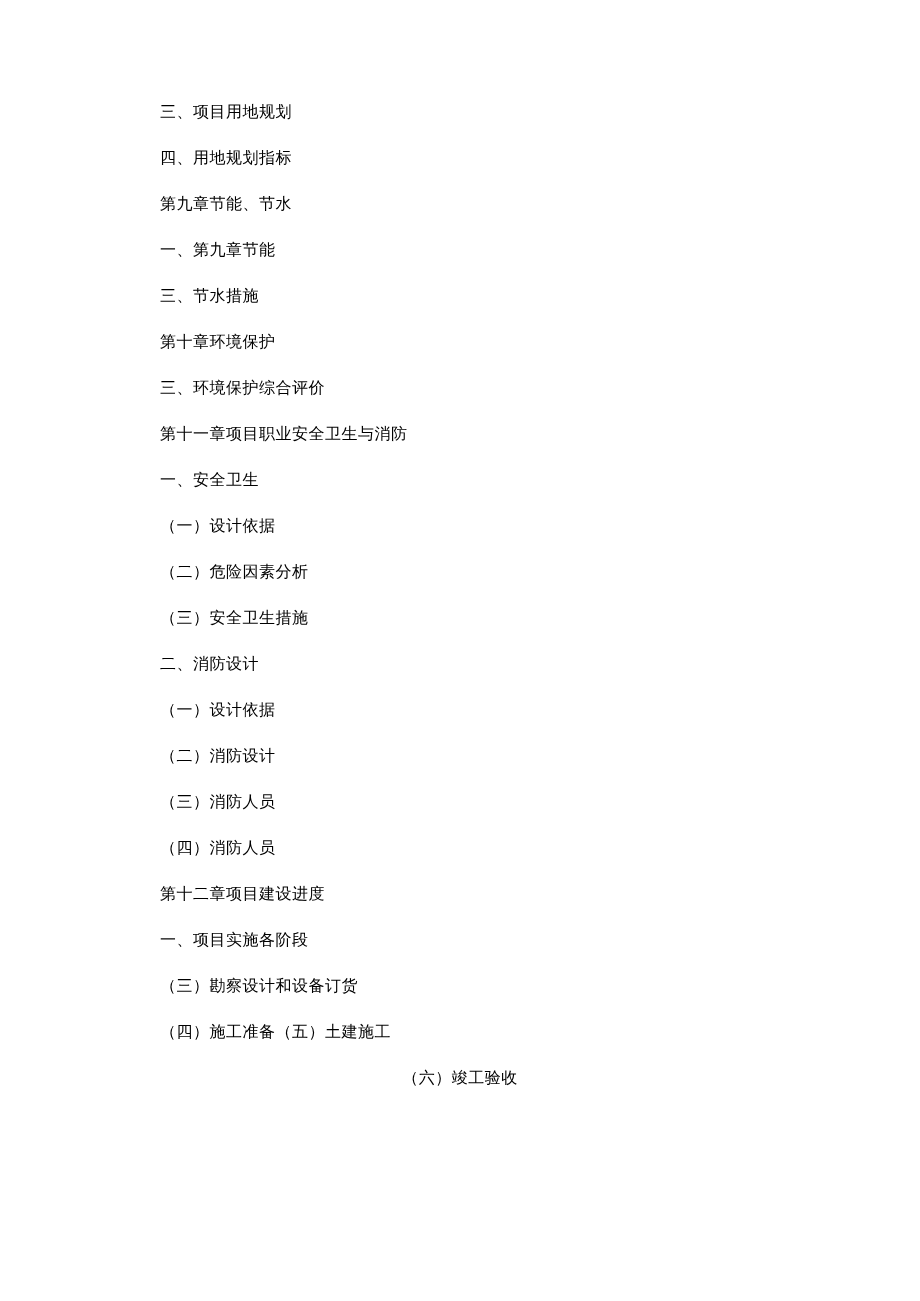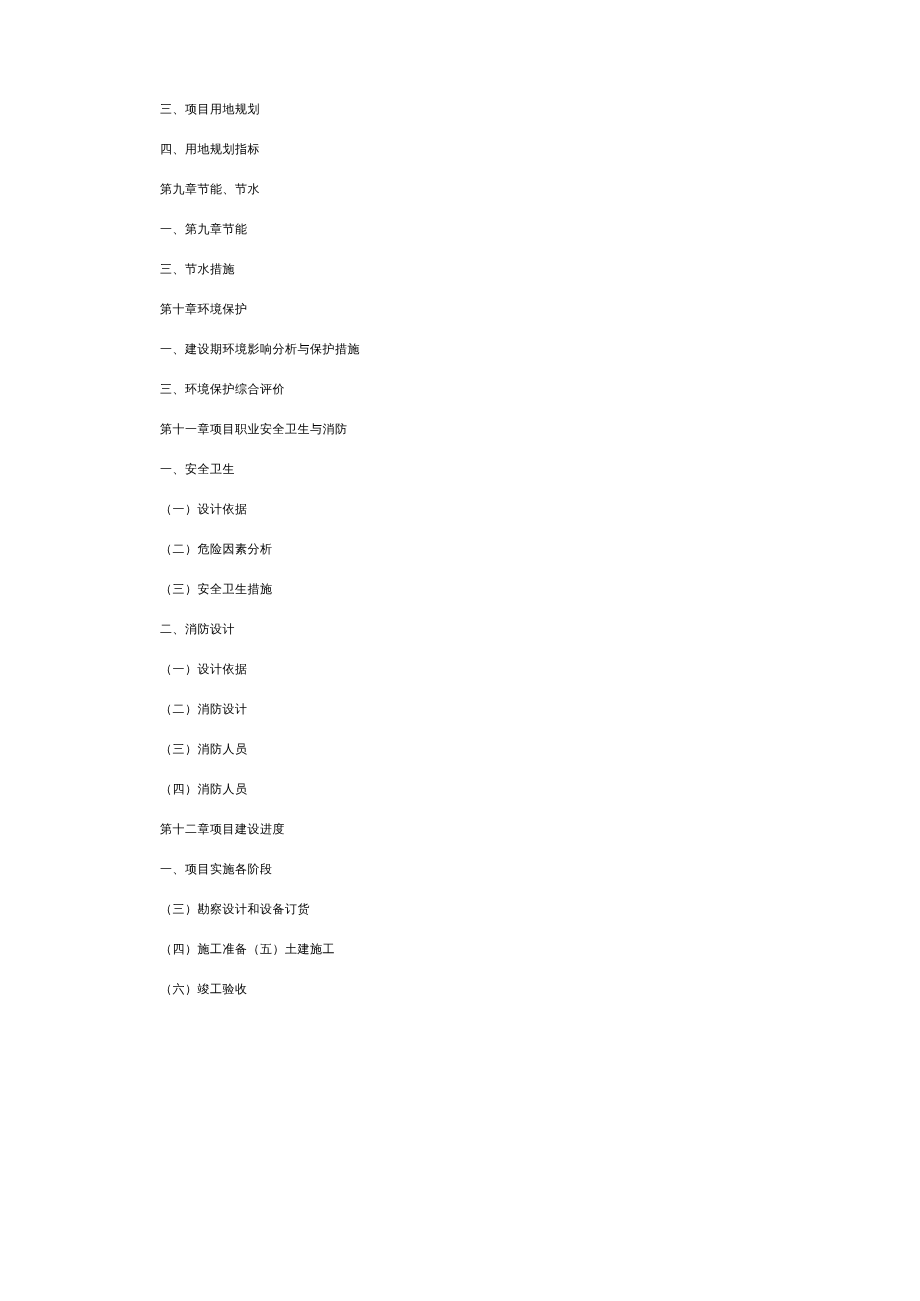--- a/index.html
+++ b/index.html
@@ -6,41 +6,41 @@
       margin: 0;
       padding: 0;
       background: #ffffff;
       font-family: "SimSun", "宋体", serif;
       width: 920px;
     }
     .page {
       padding: 100px 160px 60px 160px;
     }
     .line {
-      font-size: 12px;
+      font-size: 16px;
       color: #000000;
       line-height: 1.5;
       margin-bottom: 22px;
       letter-spacing: 0.5px;
     }
     .line.spacer-above {
       margin-top: 8px;
+      text-align: center;
     }
   </style>
 </head>
 <body>
 
 <div class="page">
   <div class="line">三、项目用地规划</div>
   <div class="line">四、用地规划指标</div>
   <div class="line">第九章节能、节水</div>
   <div class="line">一、第九章节能</div>
   <div class="line">三、节水措施</div>
   <div class="line">第十章环境保护</div>
-  <div class="line">一、建设期环境影响分析与保护措施</div>
   <div class="line">三、环境保护综合评价</div>
   <div class="line">第十一章项目职业安全卫生与消防</div>
   <div class="line">一、安全卫生</div>
   <div class="line">（一）设计依据</div>
   <div class="line">（二）危险因素分析</div>
   <div class="line">（三）安全卫生措施</div>
   <div class="line">二、消防设计</div>
   <div class="line">（一）设计依据</div>
   <div class="line">（二）消防设计</div>
   <div class="line">（三）消防人员</div>

